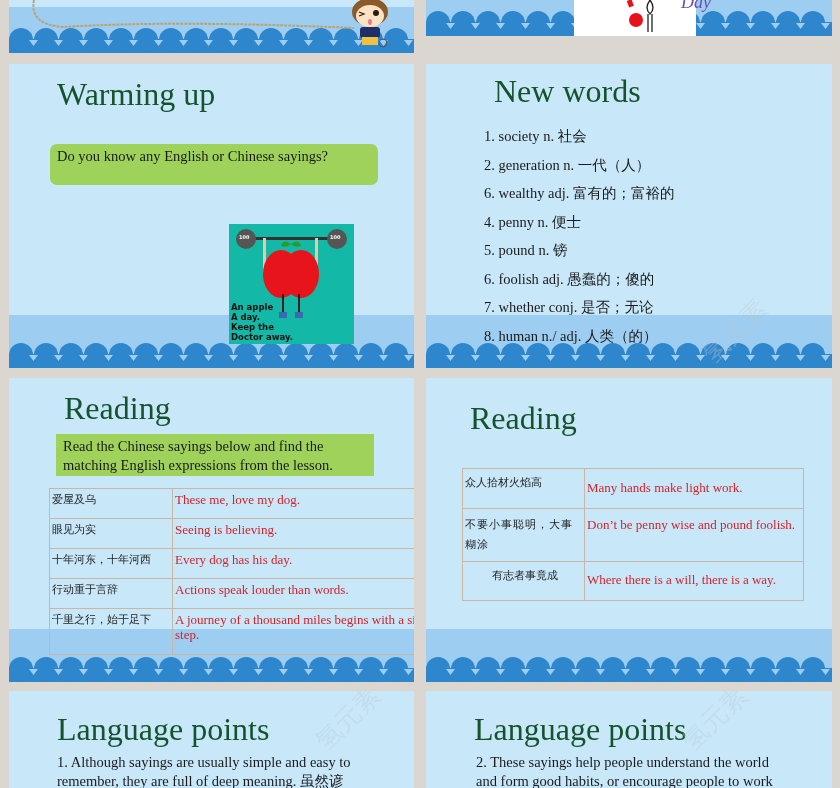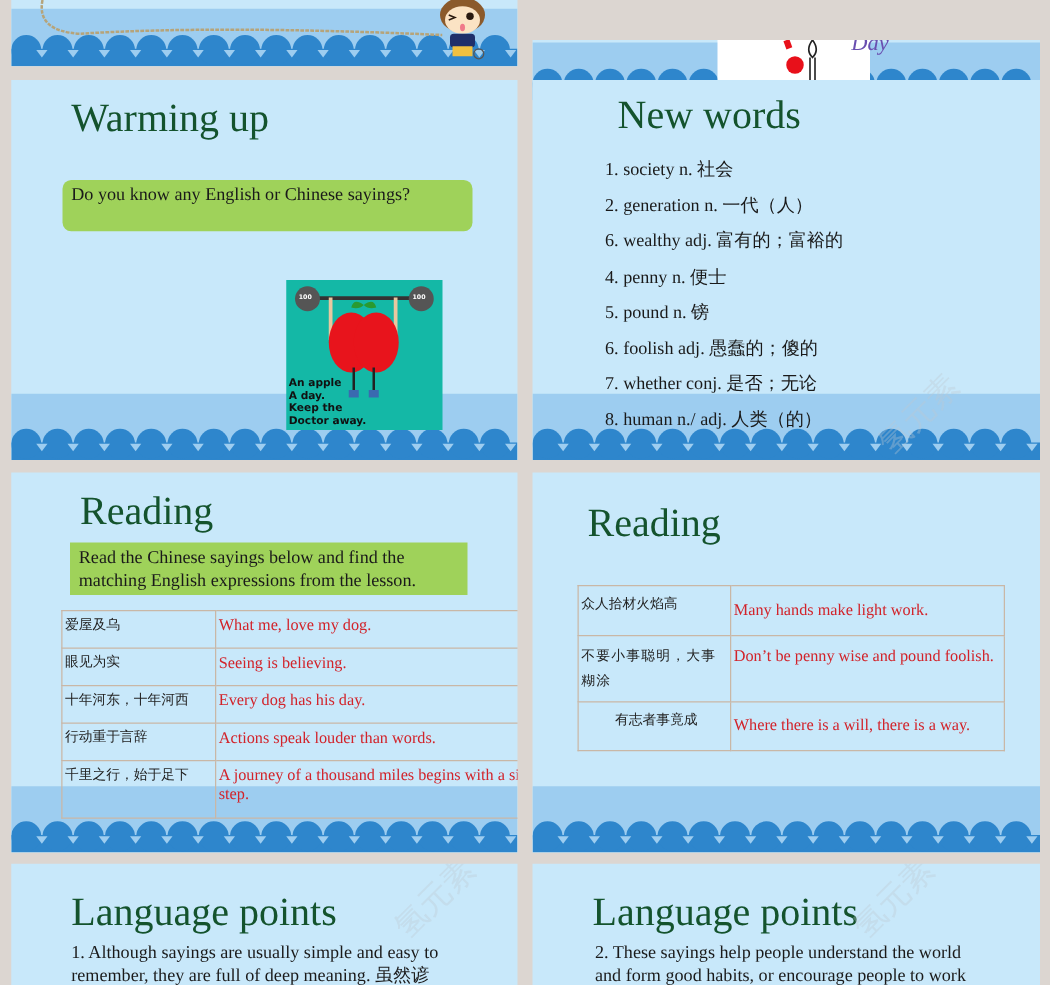--- a/index.html
+++ b/index.html
@@ -8,21 +8,21 @@
   .slide { position: absolute; background: #c8e8fa; overflow: hidden; }
   .col-l { left: 9px; width: 405px; }
   .col-r { left: 426px; width: 406px; }
   .band { position: absolute; left: 0; right: 0; bottom: 0; height: 53px; background: #9dcdf0; }
   .waves { position: absolute; left: 0; right: 0; bottom: 0; height: 30px; }
   .title { position: absolute; color: #14532d; font-size: 32px; font-family: "Liberation Serif", serif; }
   .green-box { position: absolute; background: #9fd25a; color: #1a1a1a; font-size: 14.5px; line-height: 19px; padding: 3px 7px; }
   .rounded { border-radius: 7px; }
   table.sayings { position: absolute; border-collapse: collapse; font-size: 12px; }
   table.sayings td { border: 1px solid #c9b7a6; vertical-align: top; padding: 3px 2px; }
-  td.cn { color: #222; font-family: Liberation Serif, serif; font-size: 11px; padding-top: 9px; }
+  td.cn { color: #222; font-family: Liberation Mono, monospace; font-size: 11px; padding-top: 9px; }
   td.en { color: #d2232a; font-family: "Liberation Serif", serif; font-size: 13px; padding-left: 8px; line-height: 15px; }
   .words { position: absolute; left: 58px; top: 60px; font-size: 14.5px; color: #1a1a1a; }
   .words li { list-style: none; height: 28.5px; line-height: 24px; }
   .para { position: absolute; font-size: 14.5px; color: #1a1a1a; line-height: 19px; }
   .watermark { position: absolute; color: rgba(190,200,210,0.35); font-size: 26px; font-family: "DejaVu Sans", sans-serif; transform: rotate(-45deg); pointer-events: none; }
 </style>
 </head>
 <body>
 
 <div class="slide col-l" style="top:0;height:53px;">
@@ -76,21 +76,21 @@
       <circle cx="31" cy="13" r="3" fill="#2a1a10"></circle>
       <path d="M14 12 l5 2 l-5 2" stroke="#2a1a10" fill="none" stroke-width="1.2"></path>
       <ellipse cx="25" cy="22" rx="2" ry="3" fill="#f07a8a"></ellipse>
       <rect x="15" y="27" width="20" height="11" rx="3" fill="#1f2f6a"></rect>
       <rect x="17" y="37" width="16" height="8" fill="#f0c040"></rect>
       <circle cx="38" cy="43" r="4" fill="none" stroke="#555"></circle>
     </svg>
   </div>
 </div>
 
-<div class="slide col-r" style="top:0;height:48px;margin-top:32px;">
+<div class="slide col-r" style="top:0;height:36px;">
   <div class="band" style="height:46px;"></div>
   <svg class="waves" viewBox="0 0 406 30" preserveAspectRatio="none">
     <g fill="#2e86cc">
       <rect x="0" y="16" width="406" height="14"></rect>
       <circle cx="12" cy="17" r="12"></circle>
         <circle cx="37" cy="17" r="12"></circle>
         <circle cx="62" cy="17" r="12"></circle>
         <circle cx="87" cy="17" r="12"></circle>
         <circle cx="112" cy="17" r="12"></circle>
         <circle cx="137" cy="17" r="12"></circle>
@@ -265,21 +265,21 @@
   <div class="band"></div>
   <div class="title" style="left:55px;top:12px;">Reading</div>
   <div class="green-box" style="left:47px;top:56px;width:318px;height:42px;">
     <div>Read the Chinese sayings below and find the</div>
     <div>matching English expressions from the lesson.</div>
   </div>
   <table class="sayings" style="left:40px;top:110px;width:402px;">
     <tbody>
         <tr style="height:30px;">
       <td class="cn" style="width:123px;">爱屋及乌</td>
-      <td class="en">What me, love my dog.</td>
+      <td class="en">These me, love my dog.</td>
     </tr>
     <tr style="height:30px;">
       <td class="cn">眼见为实</td>
       <td class="en">Seeing is believing.</td>
     </tr>
     <tr style="height:30px;">
       <td class="cn">十年河东，十年河西</td>
       <td class="en">Every dog has his day.</td>
     </tr>
     <tr style="height:30px;">

